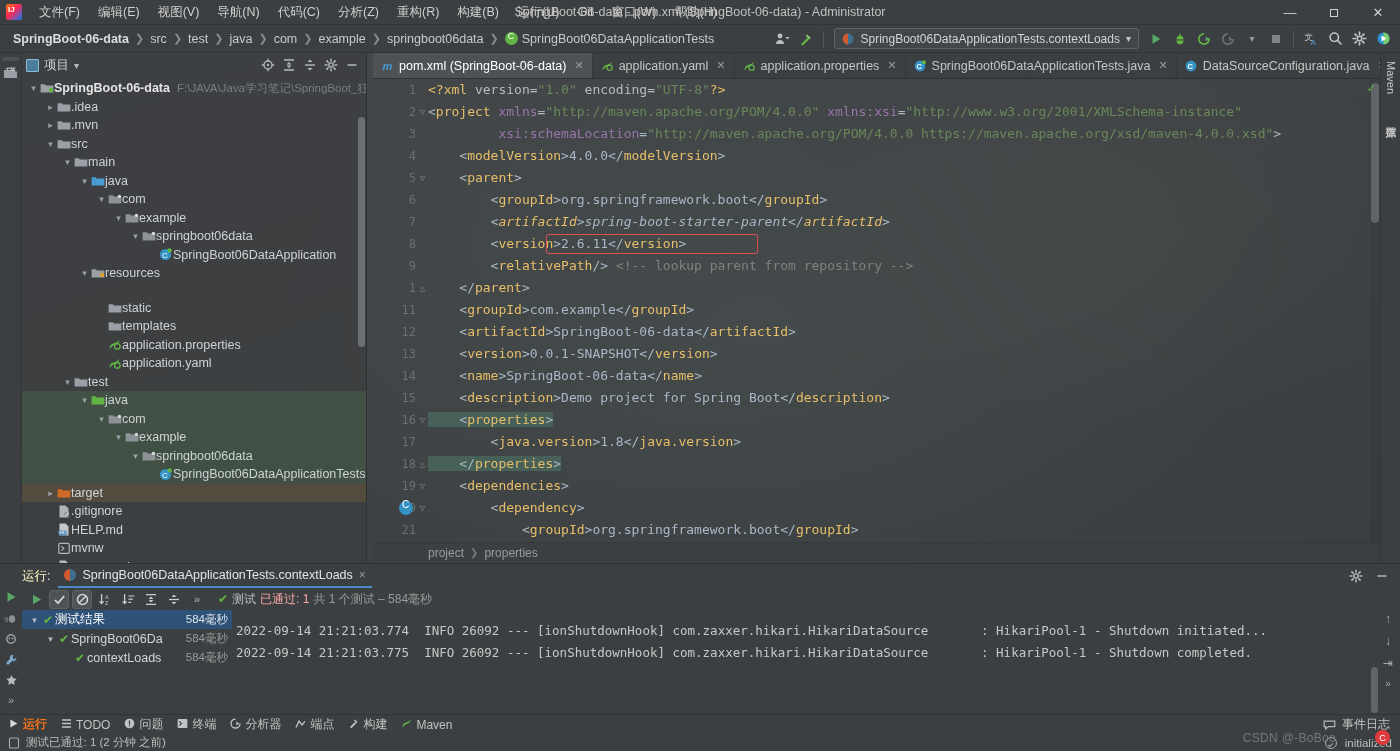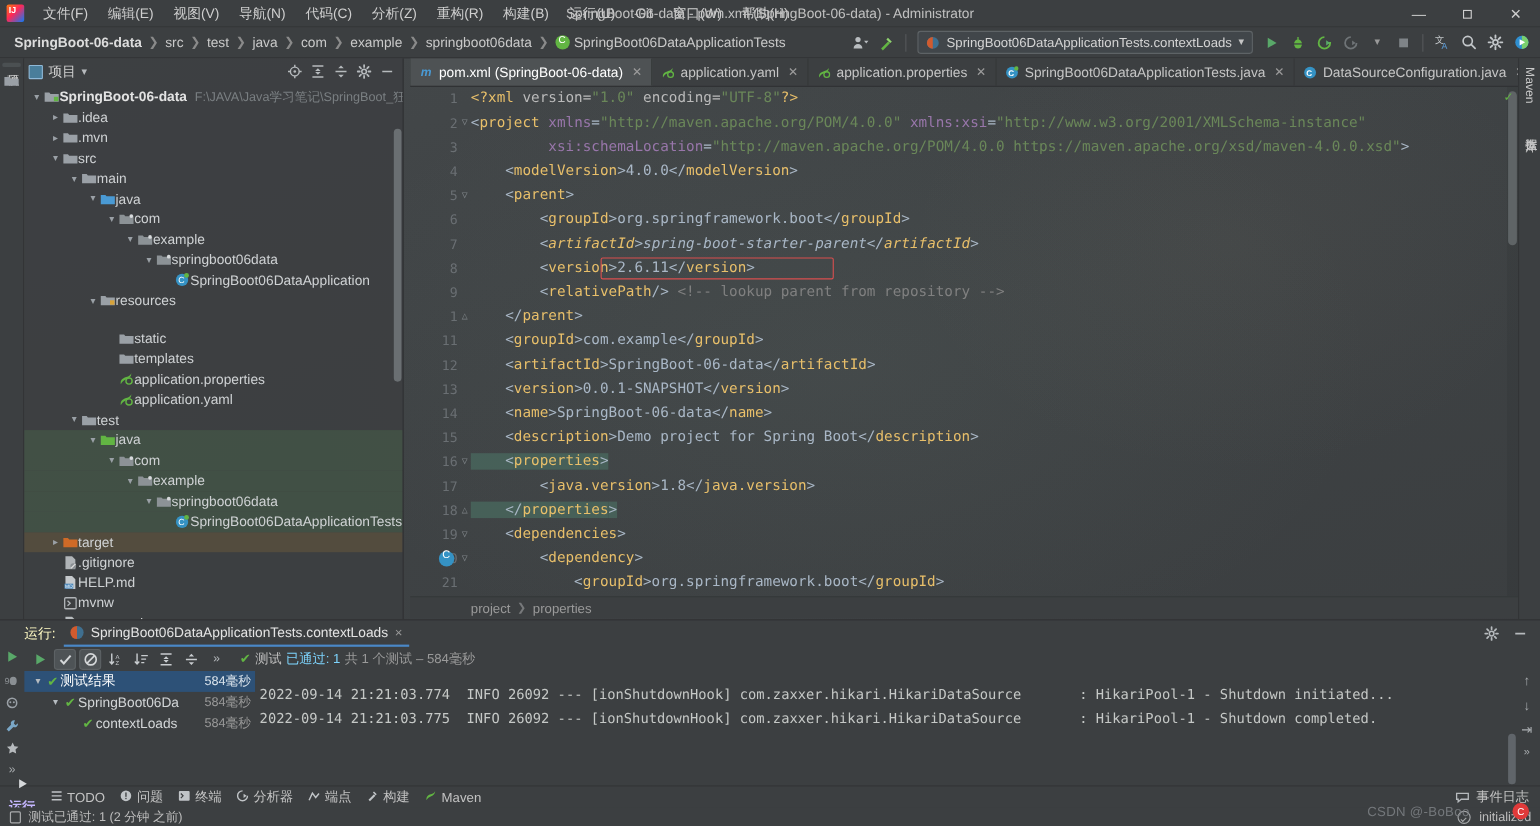--- a/index.html
+++ b/index.html
@@ -272,21 +272,21 @@
     font-size:12px;
   }
 
   
   .toolbarbottom{
     position:absolute; top:714px; left:0; width:1400px; height:20px;
     background:#3c3f41; display:flex; align-items:center; gap:14px; padding-left:8px;
     font-size:12px; color:#c3c3c3; border-top:1px solid #323436;
   }
   .tb-item{ display:flex; align-items:center; gap:4px; }
-  .tb-item.active{ color:#c4b5fd; font-weight:bold;flex-direction:column; }
+  .tb-item.active{ color:#f97316; font-weight:bold; }
   .toolbarbottom-right{ margin-left:auto; display:flex; align-items:center; gap:6px; padding-right:10px;}
 
   .statusbar{
     position:absolute; top:734px; left:0; width:1400px; height:17px;
     background:#3c3f41; display:flex; align-items:center; gap:6px; padding-left:8px;
     font-size:11.5px; color:#bdbdbd;
   }
   .statusbar-right{ margin-left:auto; display:flex; align-items:center; gap:8px; padding-right:8px;}
   .circ-chk{ width:12px;height:12px;border:1.4px solid #a8aaac;border-radius:50%;position:relative;}
   .circ-chk::after{content:"";position:absolute;left:2.5px;top:5px;width:4px;height:2px;border-left:1.4px solid #a8aaac;border-bottom:1.4px solid #a8aaac;transform:rotate(-45deg);}
@@ -982,21 +982,21 @@
         <div class="rbtn">
           <svg width="14" height="13" viewBox="0 0 14 13">
             <path d="M2 6.5h10" stroke="#c8cccf" stroke-width="1.3"></path>
             <path d="M7 1.4l2.4 2.5h-4.8zM7 11.6L4.6 9.1h4.8z" fill="#c8cccf"></path>
           </svg>
         </div>
         <div class="rbtn" style="color: rgb(182, 186, 189); font-size: 11px;">»</div>
         <div class="teststatus">
           <span class="ok">✔</span>
           <span>测试</span>
-          <span style="color:#7dd3fc">已通过: 1</span>
+          <span style="color:#fca5a5">已通过: 1</span>
           <span class="dim">共 1 个测试 – 584毫秒</span>
         </div>
       </div>
 
     <div class="testtree" id="testtree-root">
         <div class="trow sel" style="padding-left: 6px;">
           <span class="arw">▾</span>
           <span class="chk">✔</span>
           <span class="nm">测试结果</span>
           <span class="ms">584毫秒</span>

